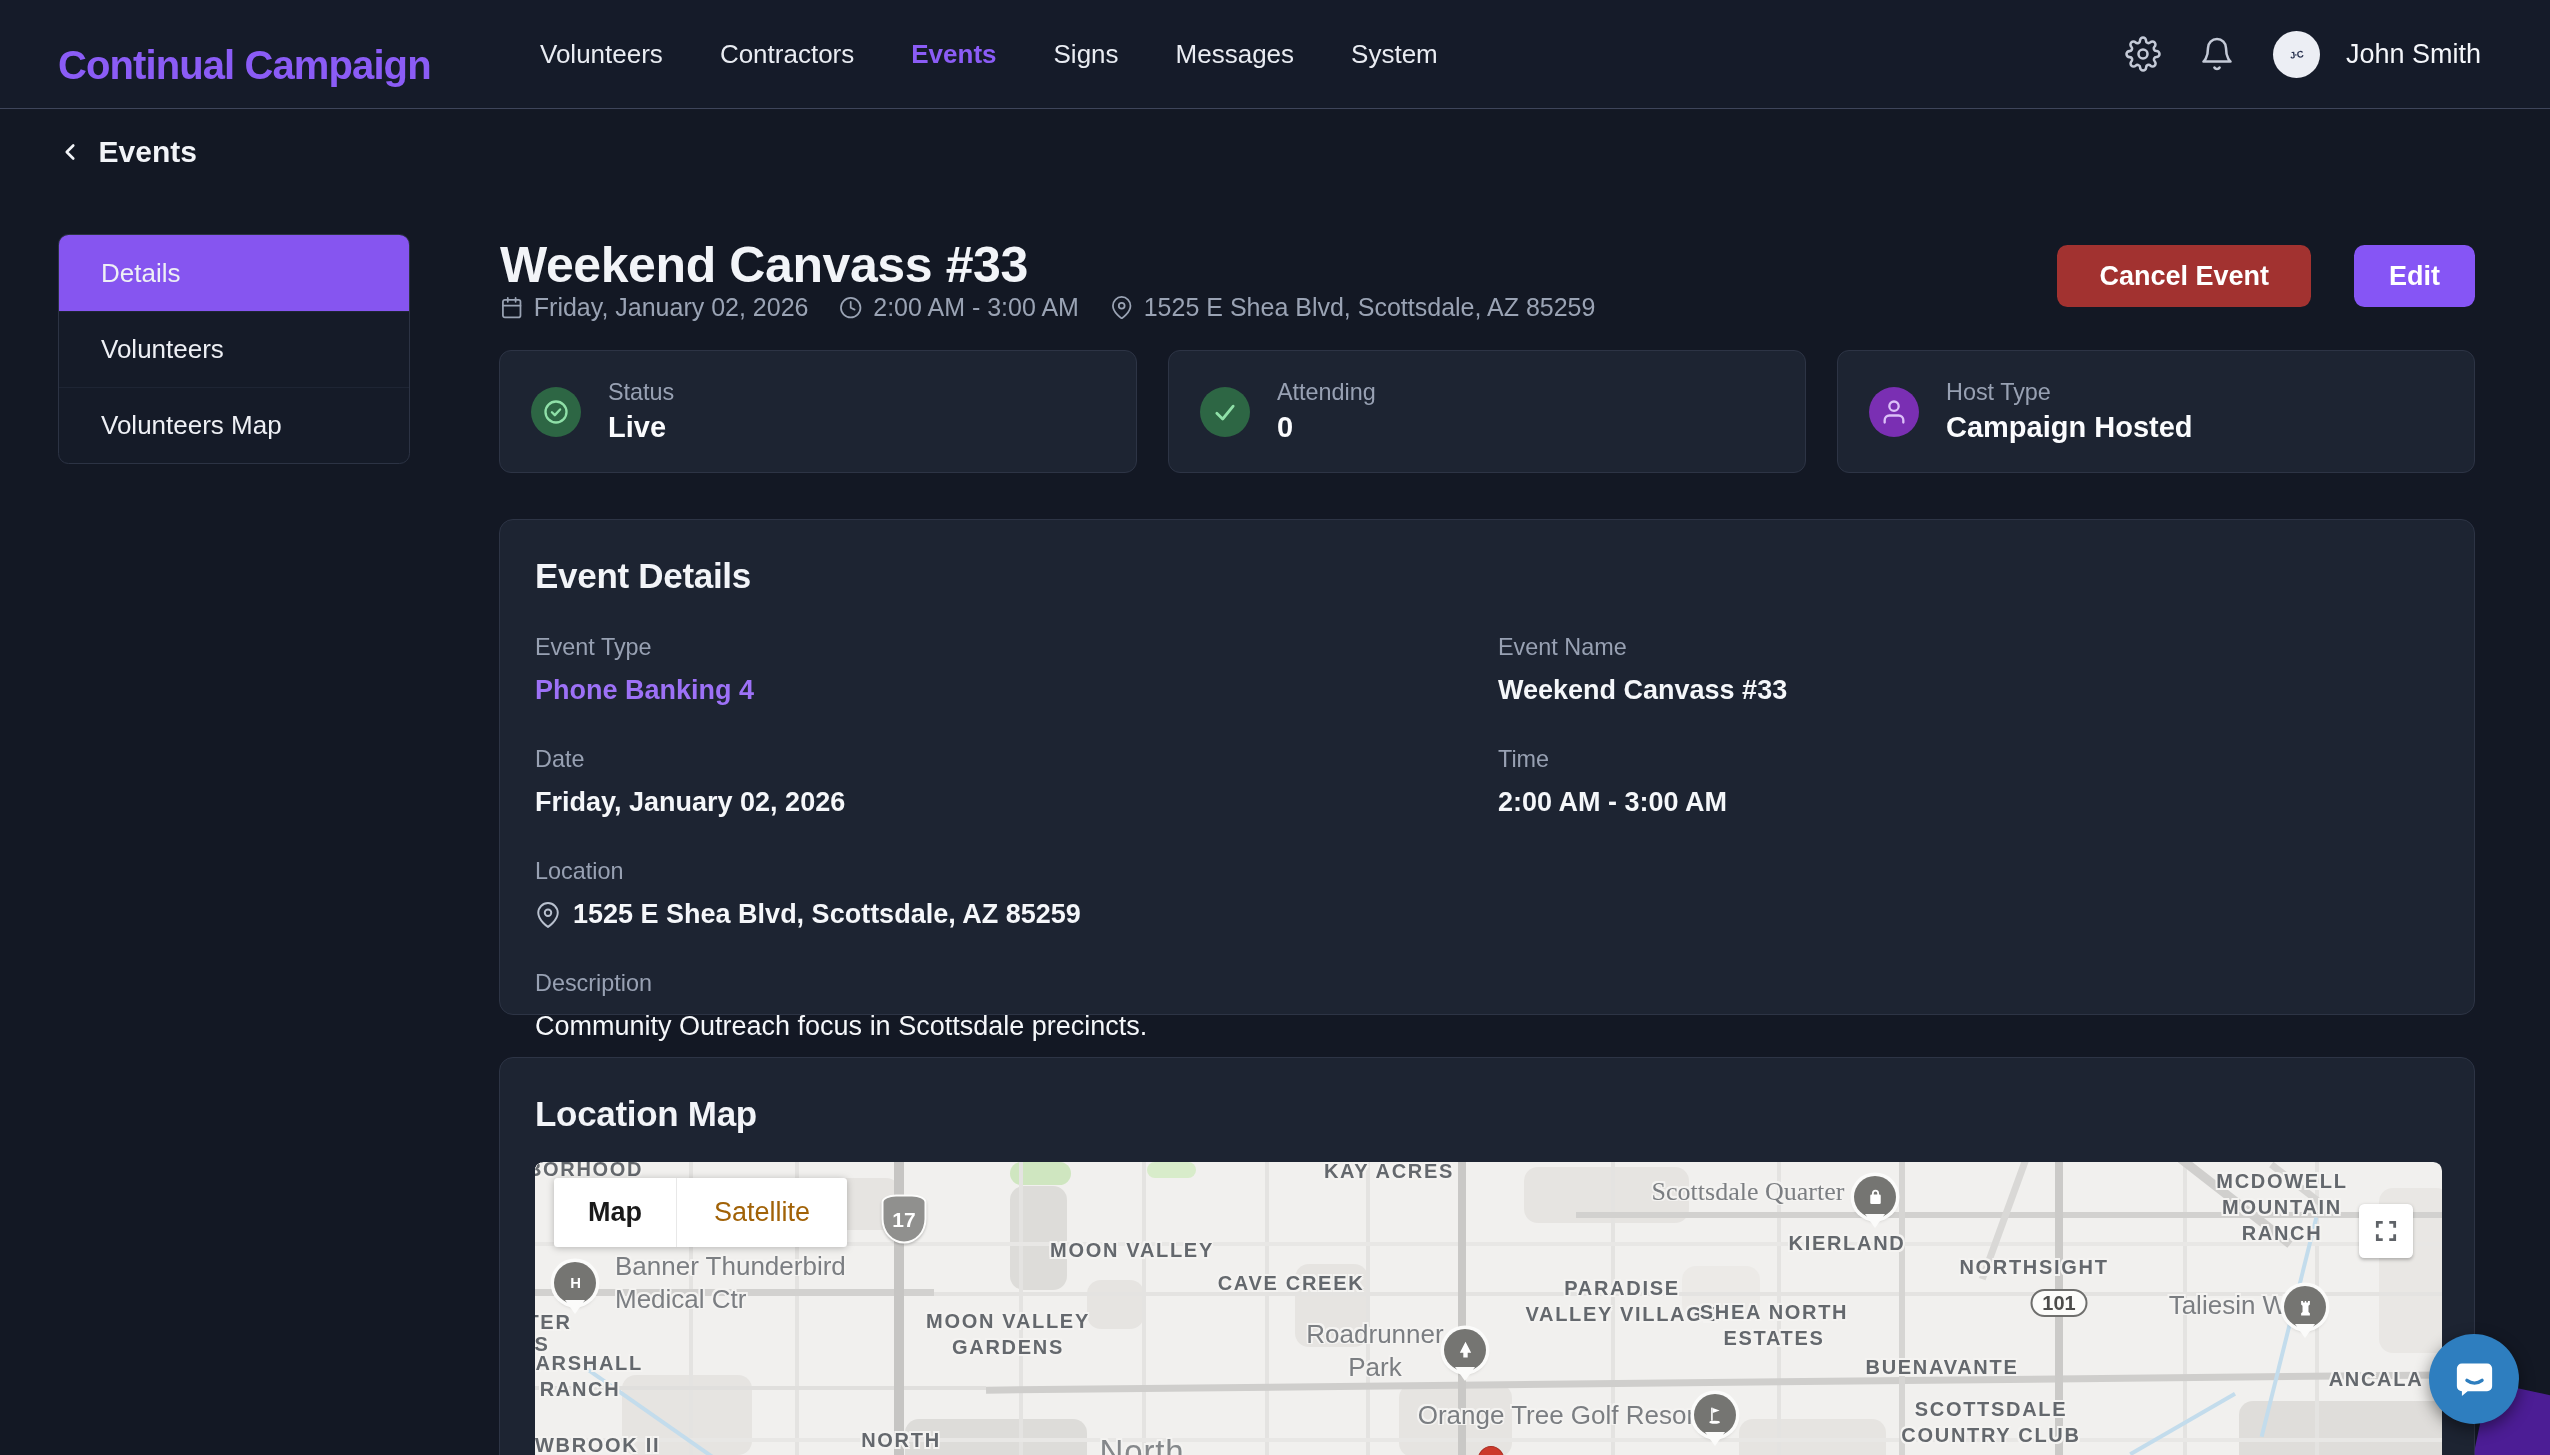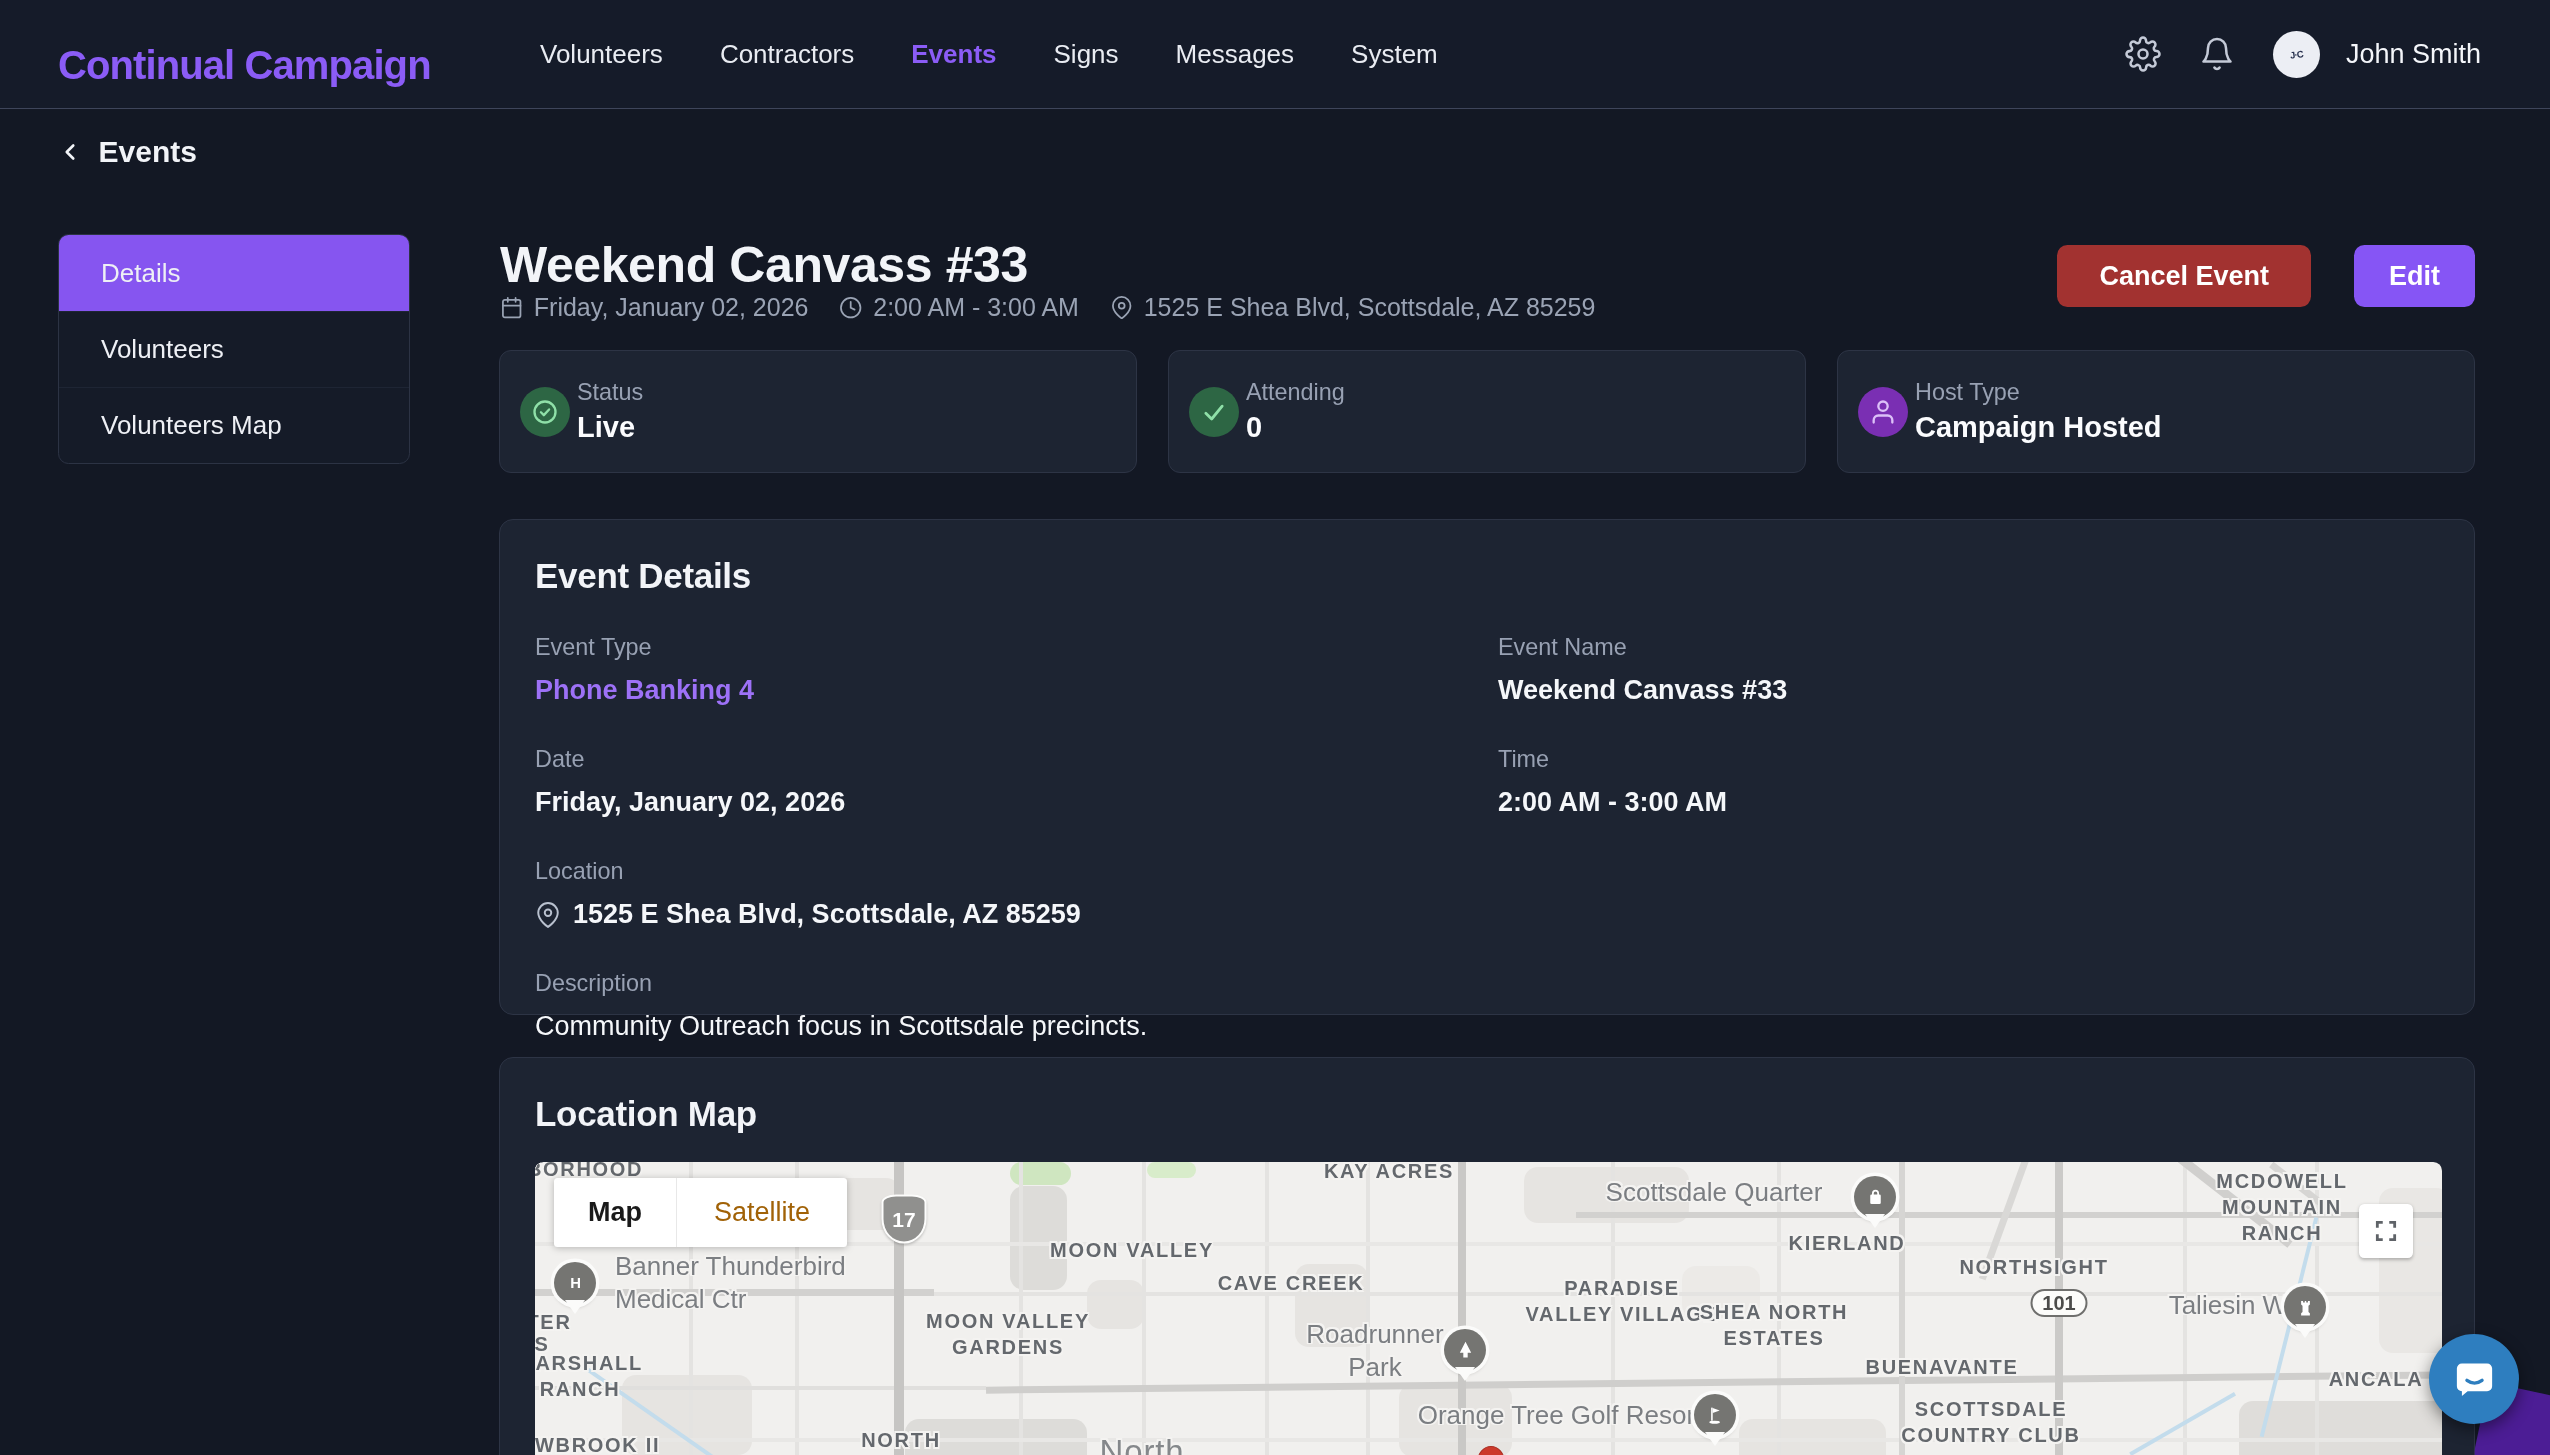--- a/index.html
+++ b/index.html
@@ -49,21 +49,21 @@
   .meta-item { display:flex; align-items:center; gap:10.4px; }
   .actions { position:absolute; right:75px; top:245px; display:flex; gap:43px; }
   .btn { height:62px; border:none; border-radius:10.4px; font-size:27px; font-weight:700; color:#fff; cursor:pointer; font-family:"Liberation Sans",sans-serif; }
   .btn-danger { background:#a23230; padding:8px 42px; }
   .btn-primary { background:#8655f5; padding:0 35px; }
 
   
   .stats { position:absolute; left:499px; top:350px; width:1976px; display:flex; gap:31px; }
   .stat-card {
     flex:1; height:123px; background:#1d2432; border:1.7px solid #2d3445; border-radius:12px;
-    display:flex; align-items:center; padding-left:20px; gap:7px;
+    display:flex; align-items:center; padding-left:31px; gap:27px;
   }
   .stat-ico { width:50px; height:50px; border-radius:50%; display:flex; align-items:center; justify-content:center; flex:0 0 50px; }
   .ico-green { background:#2d6644; }
   .ico-blue { background:#2c4fa5; }
   .ico-purple { background:#7a2fb3; }
   .stat-label { font-size:23.4px; color:#98a1b3; margin-bottom:5.2px; }
   .stat-value { font-size:29px; font-weight:700; color:#fbfcfe; }
 
   
   .panel { position:absolute; left:499px; width:1976px; background:#1d2432; border:1.7px solid #2d3445; border-radius:14px; padding:36px 35px; }
@@ -313,21 +313,21 @@
       <div class="road" style="left:1631px;top:35px;width:139px;height:8.7px;background:#d0cfcd;transform:rotate(38deg)"></div>
       <div class="road" style="left:1728px;top:22.6px;width:78px;height:7px;background:#d6d5d3;transform:rotate(38deg)"></div>
       <div class="road" style="left:35px;top:260px;width:191px;height:3.5px;background:#c3dcec;transform:rotate(35deg)"></div>
       <div class="road" style="left:1752px;top:52px;width:3.5px;height:226px;background:#c3dcec;transform:rotate(14deg)"></div>
       <div class="road" style="left:1587px;top:260px;width:121px;height:3.5px;background:#c3dcec;transform:rotate(-30deg)"></div>
     </div>
 
     <div id="map-features">
         <div class="map-label t-area" style="left: 42px; top: 7px;">HBORHOOD</div>
         <div class="map-label t-area" style="left: 854px; top: 8.7px;">KAY ACRES</div>
-        <div class="map-label t-poi" style="left: 1179px; top: 30px;">Scottsdale Quarter</div>
+        <div class="map-label t-poi" style="left: 1213px; top: 30px; font-family: Liberation Serif, serif;">Scottsdale Quarter</div>
         <div class="pin" style="left: 1340px; top: 35px;">
           <svg width="21" height="21" viewBox="0 0 24 24" fill="none" stroke="#fff" stroke-width="2">
             <rect x="6" y="8.5" width="12" height="11" rx="1.5" fill="#fff" stroke="none"></rect>
             <path d="M9 10.5V7a3 3 0 0 1 6 0v3.5" stroke="#fff"></path>
           </svg>
         </div>
         <div class="map-label t-area" style="left: 1747px; top: 45px;">MCDOWELL
 MOUNTAIN
 RANCH</div>
         <div class="shield s17" style="left: 369px; top: 57px;">17</div>

